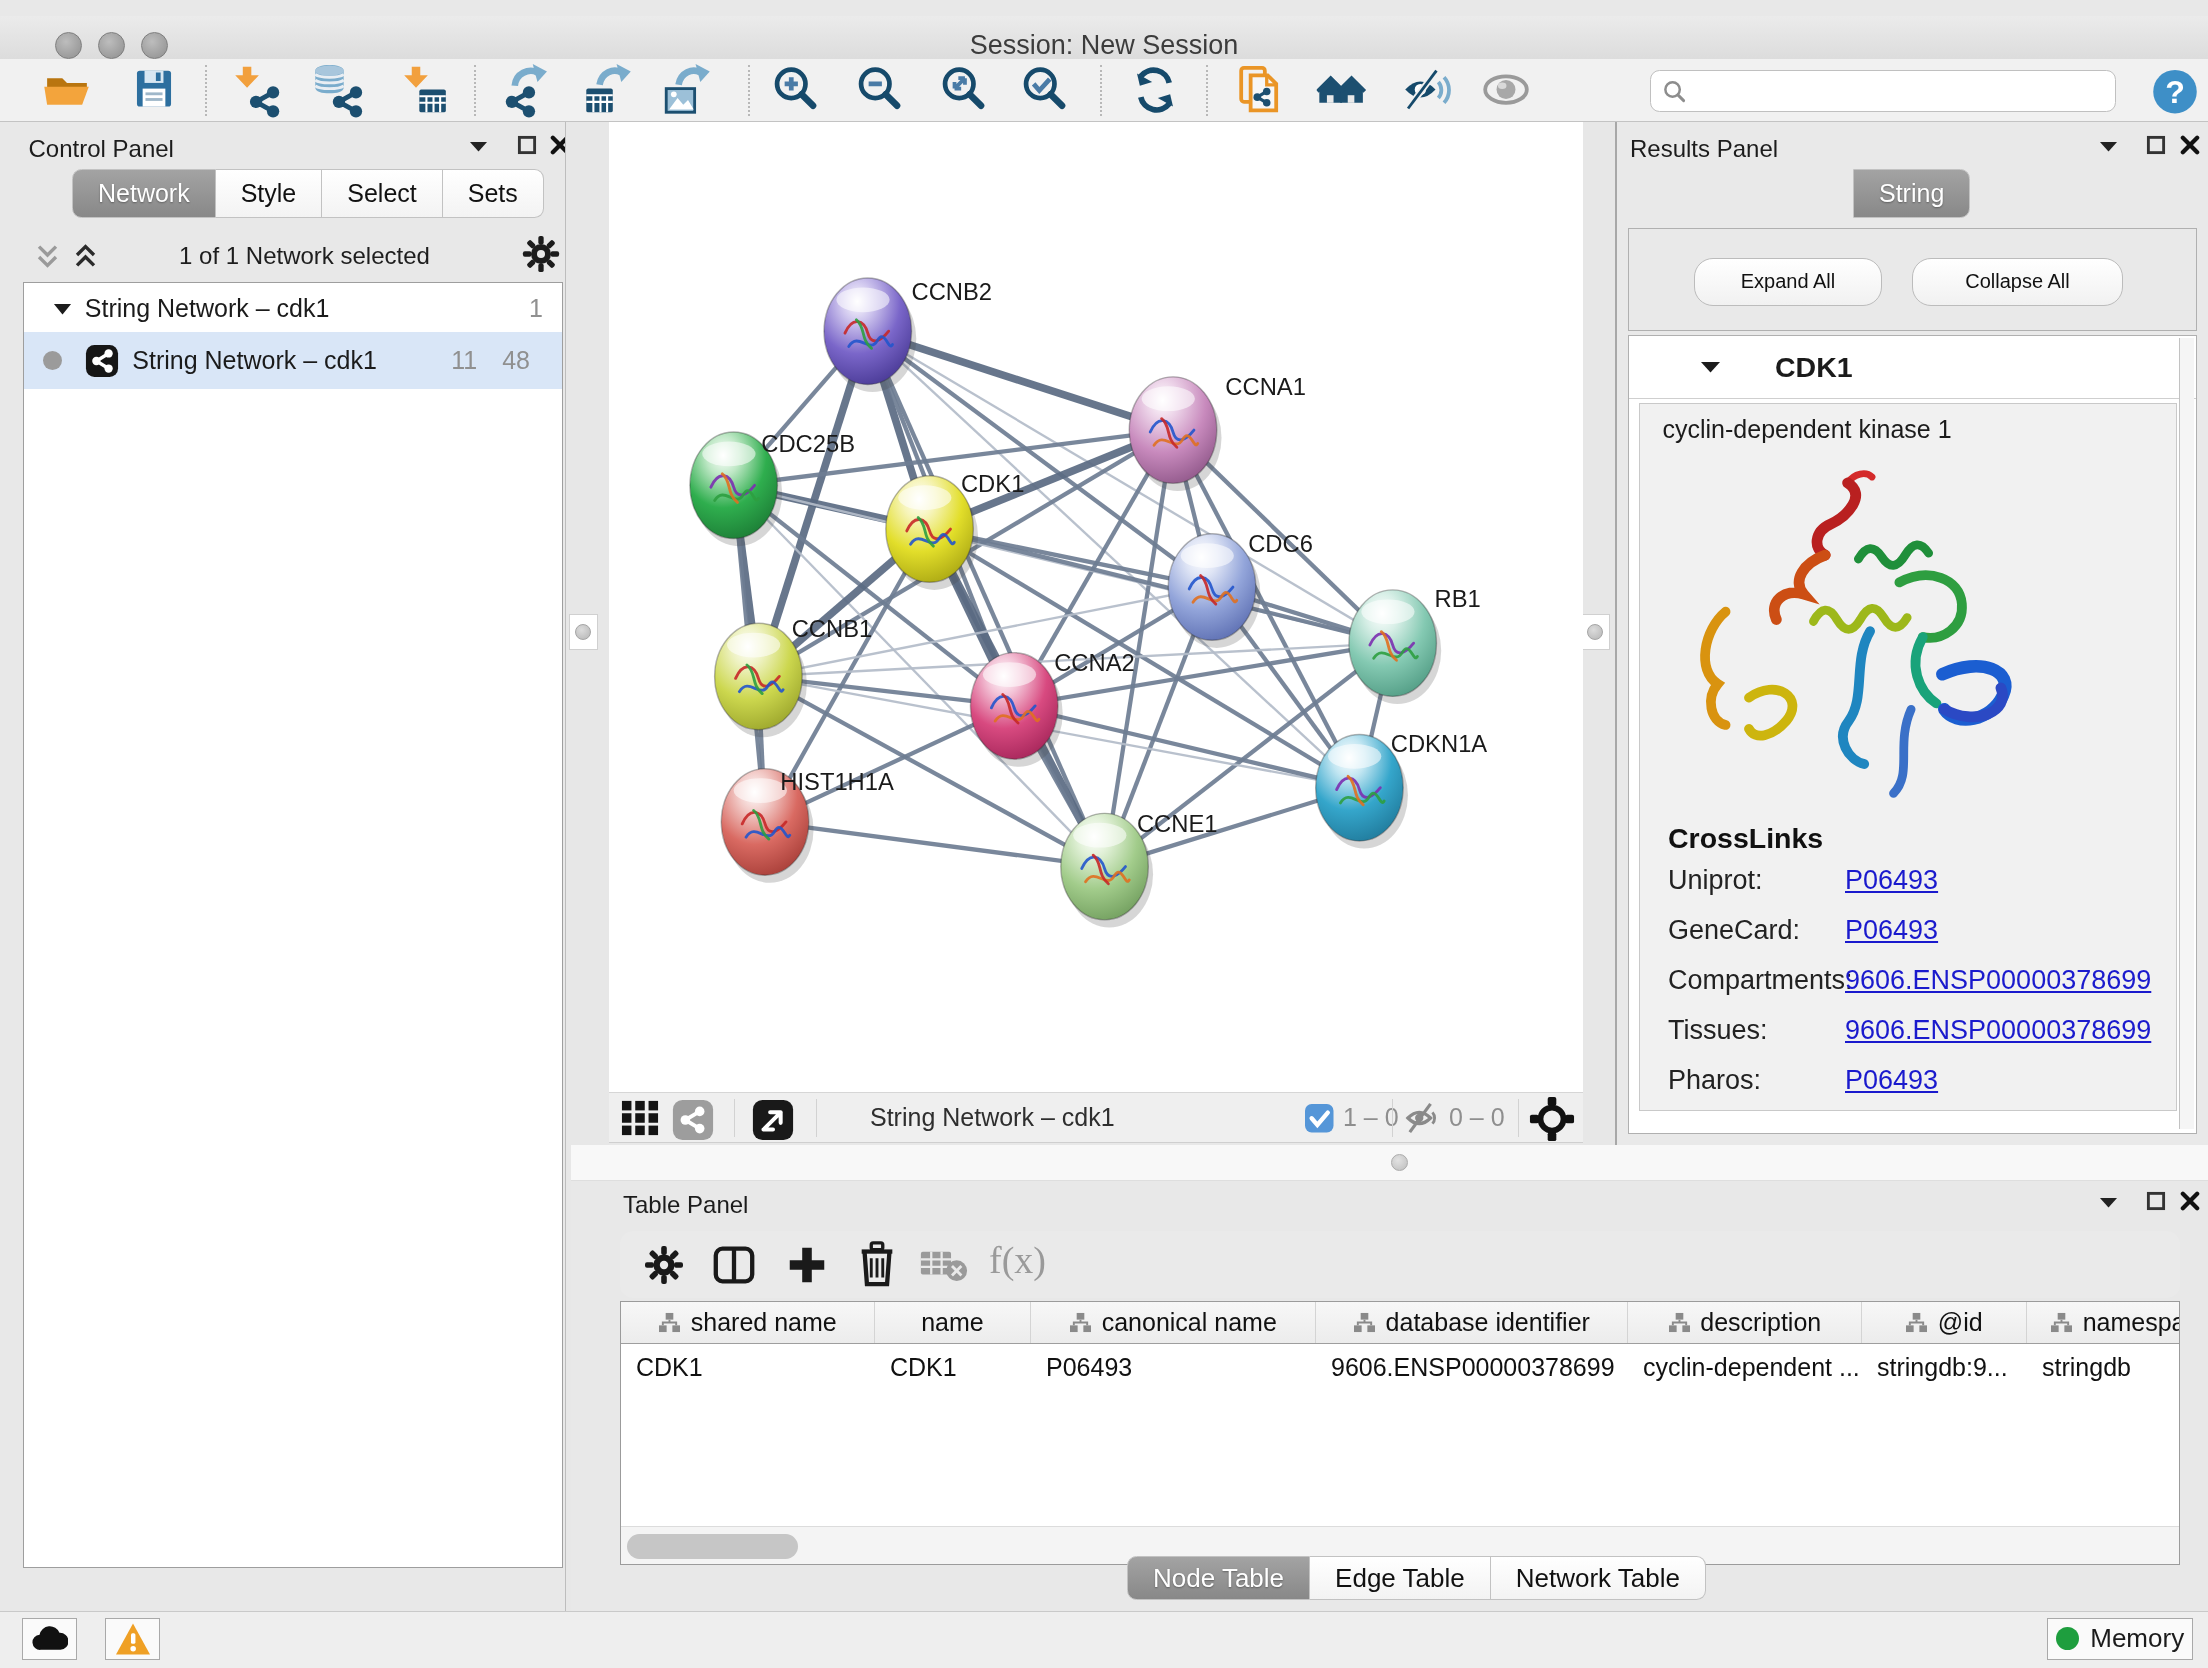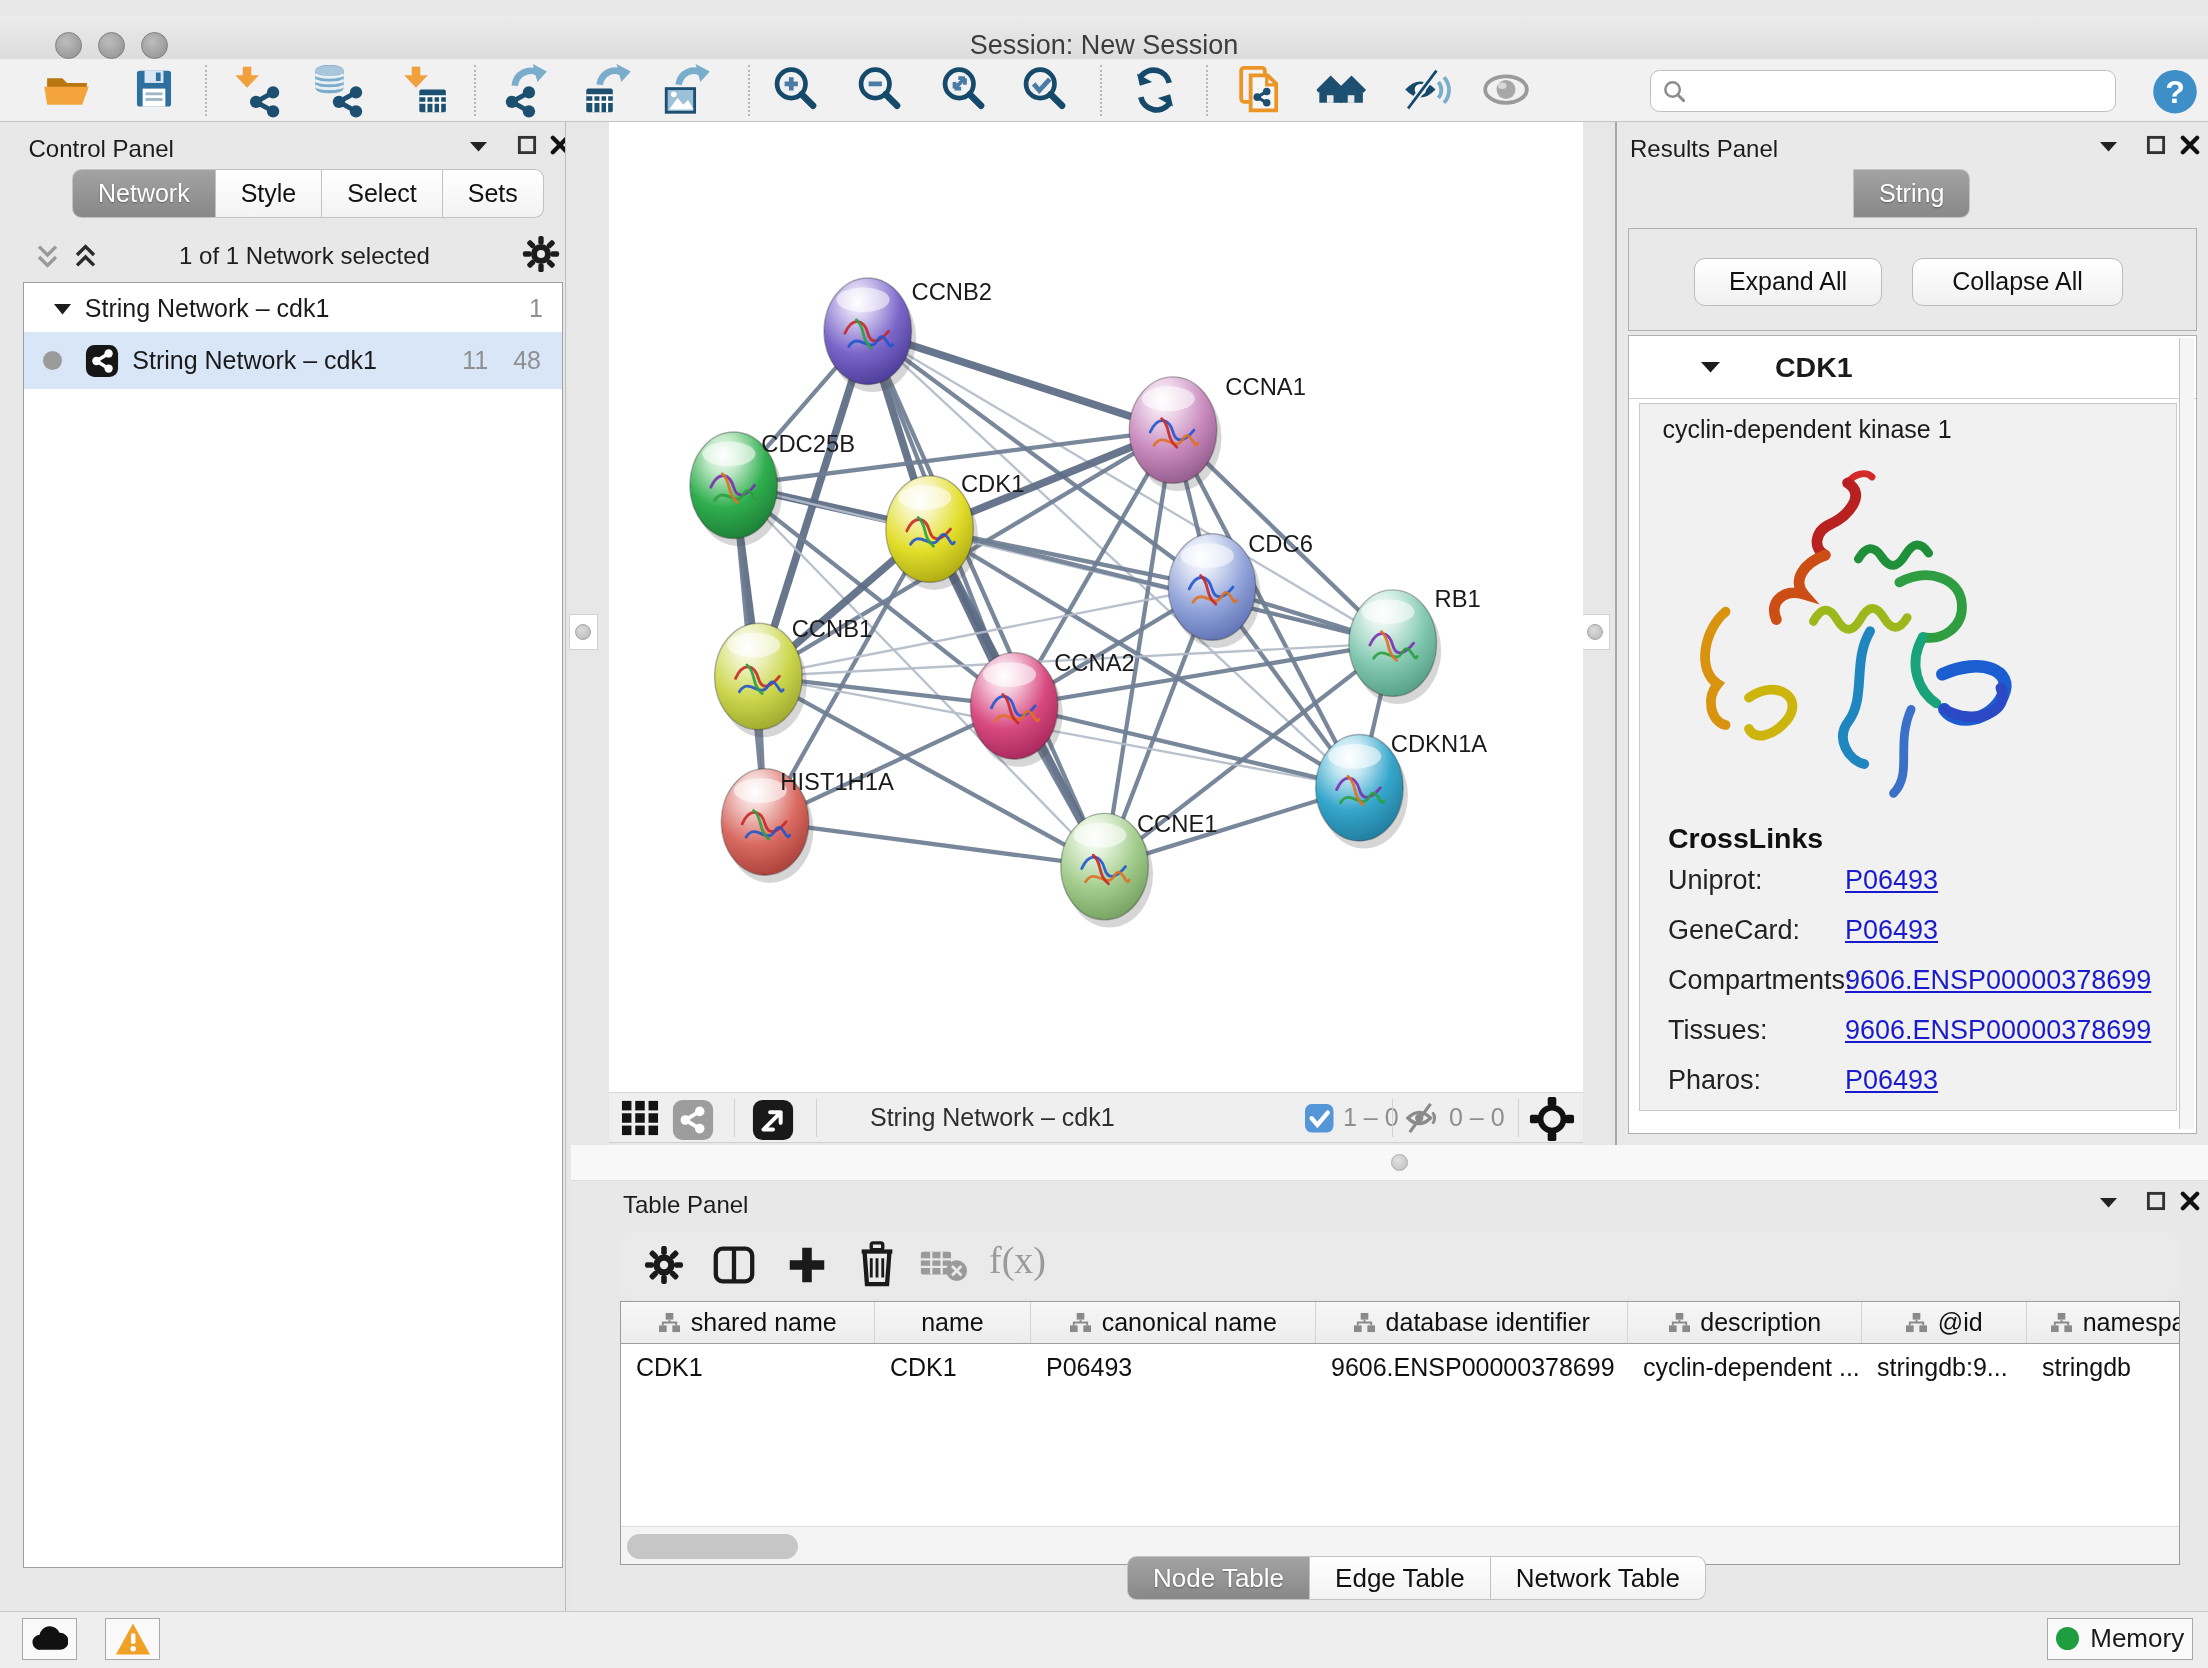--- a/index.html
+++ b/index.html
@@ -46,21 +46,21 @@
   
   .canvas{position:absolute;left:609px;top:122px;width:974px;height:970px;background:#ffffff}
   #net-svg{position:absolute;left:0;top:0}
   #net-svg text{font-family:"Liberation Sans",sans-serif}
   .cv-toolbar{position:absolute;left:609px;top:1092px;width:974px;height:51px;background:#efefef;border-top:1px solid #d6d6d6;border-bottom:1px solid #cfcfcf}
   .cv-sep{position:absolute;top:1099px;height:38px;width:0;border-left:1.9px solid #d2d2d2}
   .cv-strip{position:absolute;left:571px;top:1145px;width:1638px;height:36px;background:#f8f8f8;border-bottom:1px solid #dedede}
 
   
   .rp-box{position:absolute;background:#e9e9e9;border:1.9px solid #b0b0b0}
-  .btn{display:flex;align-items:center;justify-content:center;background:linear-gradient(#ffffff,#f1f1f1);border:1.9px solid #bcbcbc;border-radius:11px;font-size:25px;color:#111}
+  .btn{display:flex;align-items:center;justify-content:center;background:linear-gradient(#ffffff,#f1f1f1);border:1.9px solid #bcbcbc;border-radius:19px;font-size:20px;color:#111}
   .rp-sub{position:absolute;left:9.5px;top:67px;width:538px;height:708px;background:#f1f1f1;border:1px solid #c9c9c9}
   .xl{font-family:Liberation Sans, sans-serif}
   .xl-title{font-size:28.5px;font-weight:bold;color:#111}
   .xl-row{font-size:27px;height:50px;display:flex;align-items:center}
   .xl-label{width:177px;color:#222}
   .xl-link{color:#1a1acd;text-decoration:underline}
 
   
   .tp-toolbox{position:absolute;left:620px;top:1231px;width:1560px;height:67px;background:#eaeaea;border-radius:13.3px}
   .tp-table{position:absolute;left:620px;top:1301px;width:1560px;height:264px;background:#fff;border:1.9px solid #9b9b9b;overflow:hidden}
@@ -297,21 +297,21 @@
           <rect x="1" y="1" width="34" height="34" rx="9" fill="#161616"></rect>
           <g fill="#fff">
             <path d="M12 18L25 10M12 18l13 8" stroke="#fff" stroke-width="3.6" fill="none"></path>
             <circle cx="12" cy="18" r="4.4"></circle>
             <circle cx="25" cy="10" r="4.4"></circle>
             <circle cx="25" cy="26" r="4.4"></circle>
           </g>
         </svg>
       <span>String Network – cdk1</span>
       <span class="count" style="margin-left:auto">11</span>
-      <span class="count" style="margin:0 21px 0 25px">48</span>
+      <span class="count" style="margin:0 32px 0 25px">48</span>
     </div>
   </div>
 
   <div class="vdiv" style="left:565px;width:44px;border-left:1.9px solid #bdbdbd"></div>
   <div class="handle" style="left:569px;top:614px">
       <i></i>
     </div>
   <div class="vdiv" style="left:1583px;width:34px;border-right:2.9px solid #a8a8a8"></div>
   <div class="handle" style="left:1581px;top:614px">
       <i></i>

